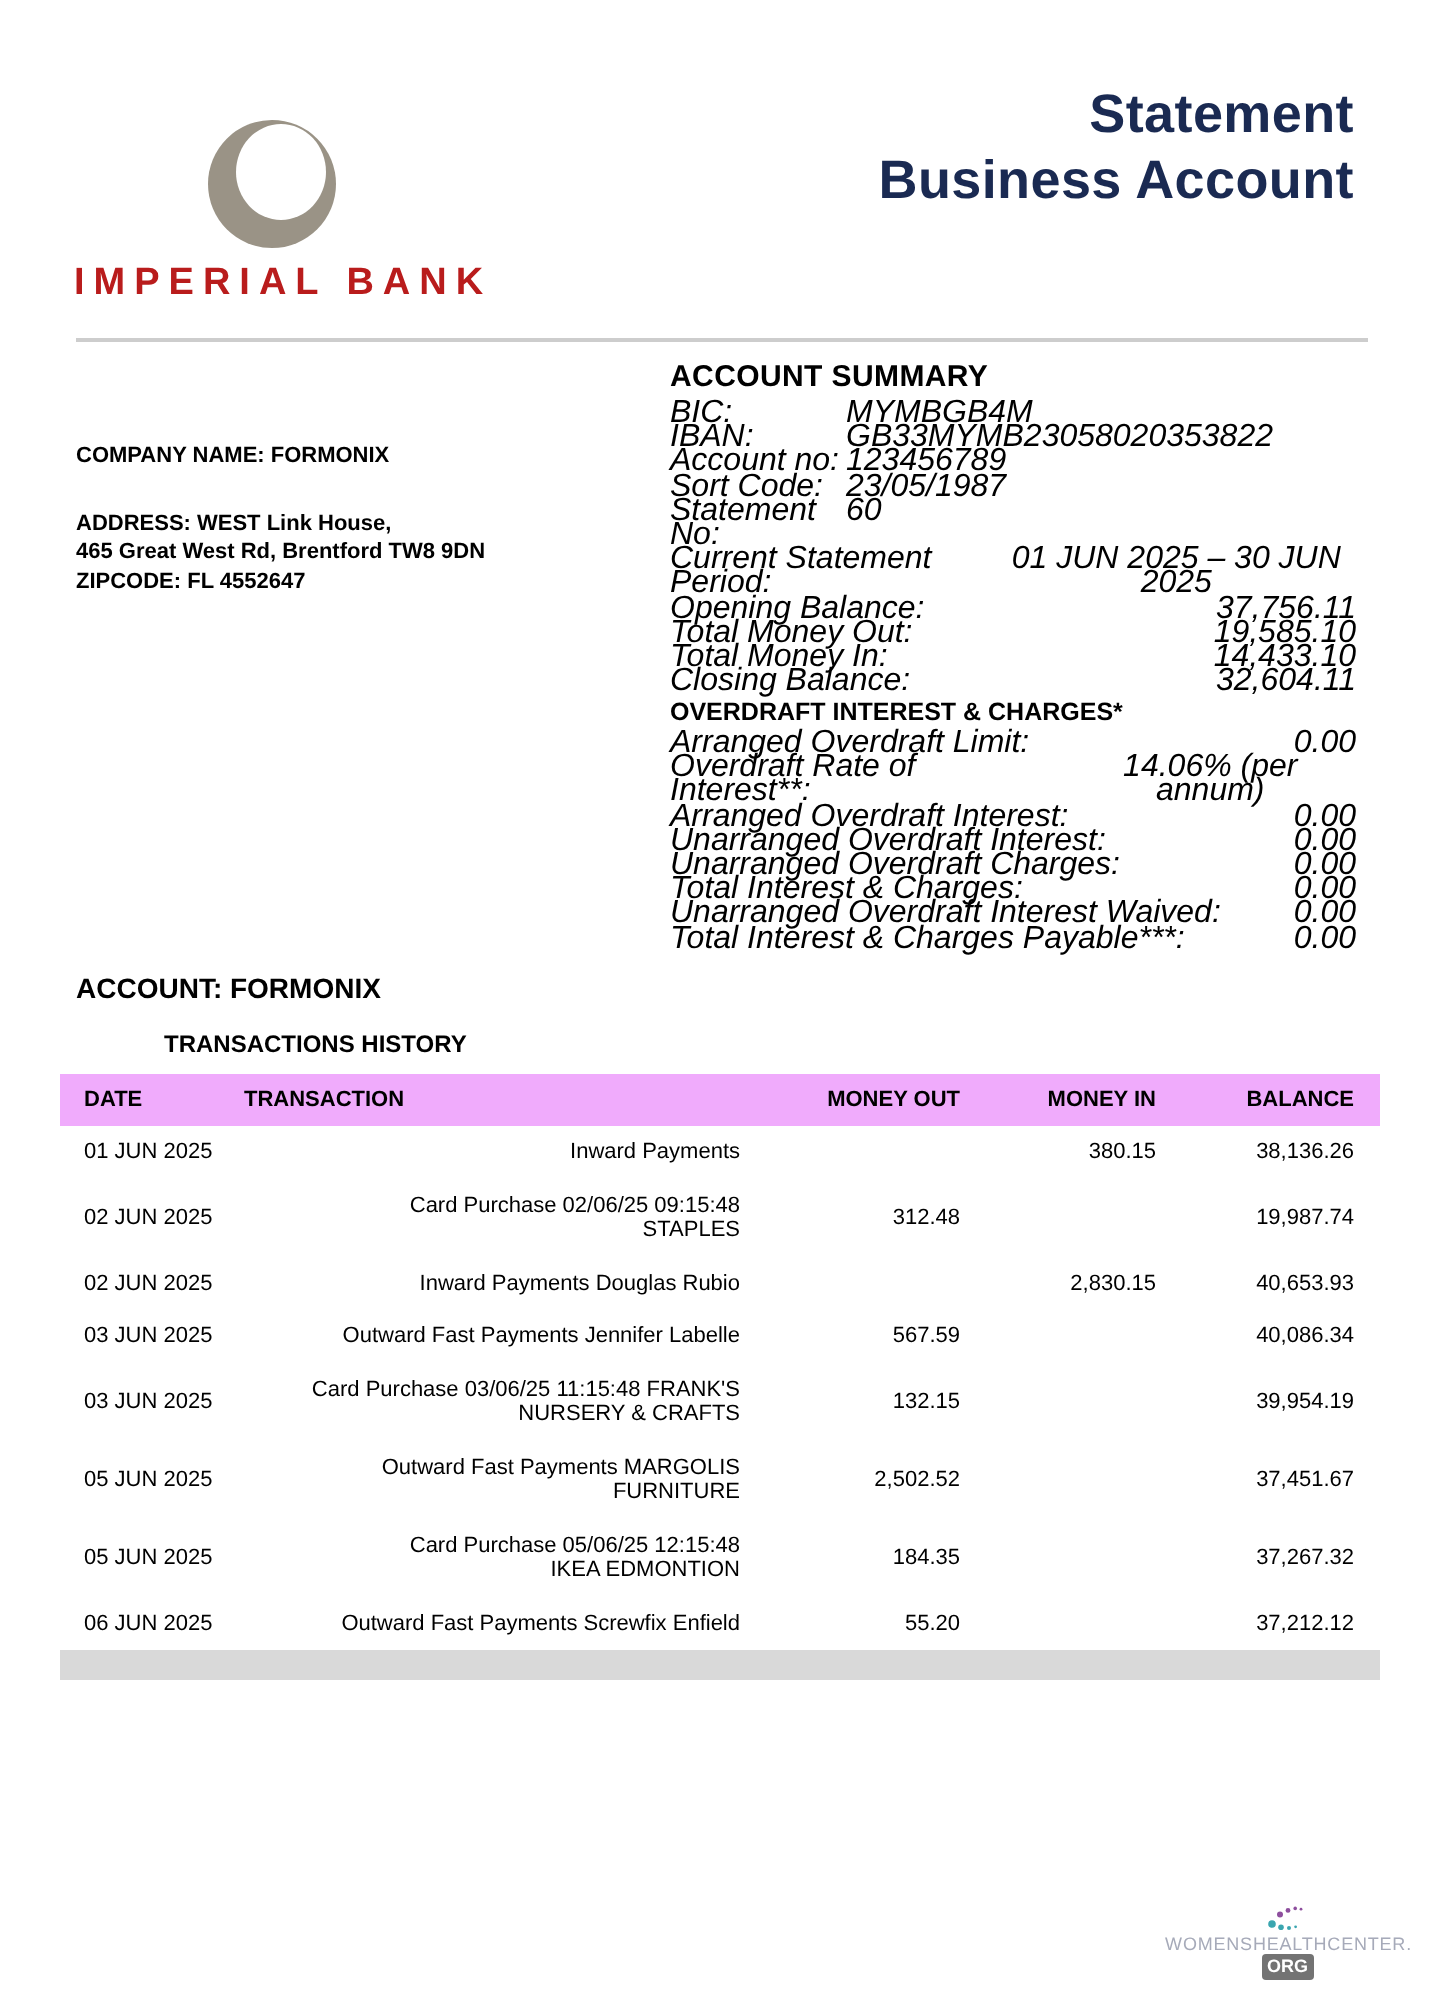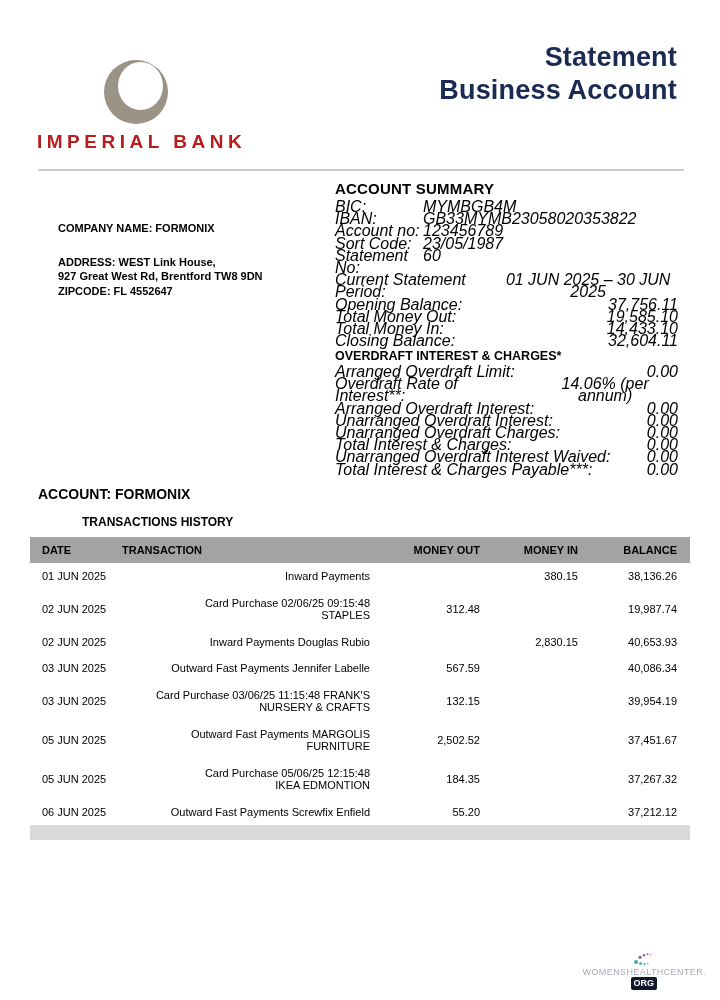--- a/index.html
+++ b/index.html
@@ -19,56 +19,56 @@
     position:absolute; right:43px; top:41px; text-align:right;
     color:#1a2a52; font-weight:bold; font-size:27px; line-height:33px; letter-spacing:0.2px;
   }
   .contact {
     position:absolute; right:43px; top:133px; text-align:right;
     font-size:12px; font-weight:bold; line-height:15px; color:#121212;
   }
   .divider { position:absolute; left:38px; width:646px; top:169px; height:2px; background:#cdcdcd; }
 
   
-  .company { position:absolute; left:38px; top:221px; font-size:11px; font-weight:bold; line-height:14.6px;margin-left:20px; }
+  .company { position:absolute; left:38px; top:221px; font-size:11px; font-weight:bold; line-height:14.6px; }
   .company .gap { height:19px; }
 
   
   .summary { position:absolute; left:335px; top:180px; width:343px; }
   .summary-title { font-size:15px; font-weight:bold; margin-bottom:4px; letter-spacing:0.2px; }
   .overdraft { position:absolute; left:335px; top:349px; width:343px; }
   .overdraft-title { font-size:12.5px; font-weight:bold; margin-bottom:3px; }
   .kv { display:flex; font-size:16px; line-height:12.2px;font-style:italic; }
   .kv-left .kv-label { width:88px; flex:none; }
   .kv-right .kv-value { margin-left:auto; text-align:center; }
 
   
   .account-title { position:absolute; left:38px; top:486px; font-size:14px; font-weight:bold; }
   .history-title { position:absolute; left:38px; top:515px; font-size:12px; font-weight:bold;margin-left:44px; }
   .table-wrap { position:absolute; left:30px; top:537px; width:660px; }
   table { width:660px; border-collapse:collapse; table-layout:fixed; }
   thead th {
-    background:#a3a3a3; height:26px; font-size:11px; font-weight:bold;
+    background:#f0abfc; height:26px; font-size:11px; font-weight:bold;
     vertical-align:middle; text-align:right;
   }
   th.c-date, td.c-date { text-align:left; padding-left:12px; }
   th.c-desc, td.c-desc { text-align:left; }
   td { font-size:11px; padding:7px 0; vertical-align:middle; line-height:12.5px; }
   td.c-out, td.c-in, td.c-bal { text-align:right; }
   th.c-bal, td.c-bal { padding-right:13px; }
   td.c-desc { white-space:pre-line;text-align:right; }
   .bf-row td { font-weight:bold; padding:8px 0 9px 0; }
   .bf-row td:first-child { padding-left:10px; }
   .footer-bar { height:15px; background:#d9d9d9; width:660px; }
 
   
   .watermark { position:absolute; right:14px; bottom:10px; display:flex; align-items:center;flex-direction:column; }
   .wm-text { font-size:9px; letter-spacing:0.4px; color:#a6aab9; margin-left:2px; }
   .wm-badge {
-    font-size:9px; font-weight:bold; color:#ffffff; background:#0f172a;
+    font-size:9px; font-weight:bold; color:#ffffff; background:#737373;
     padding:1px 3px 2px 3px; border-radius:2px; margin-left:1px;
   }
 </style>
 </head>
 <body>
 
 <div class="page">
 
   <div class="logo-circle">
     <svg width="66" height="70" viewBox="0 0 66 70">
@@ -81,21 +81,21 @@
   <div class="doc-title">
     <div>Statement</div>
     <div>Business Account</div>
   </div>
   <div class="divider"></div>
 
   <div class="company">
     <div>COMPANY NAME: FORMONIX</div>
     <div class="gap"></div>
     <div>ADDRESS: WEST Link House,</div>
-    <div>927 Great West Rd, Brentford TW8 9DN</div>
+    <div>465 Great West Rd, Brentford TW8 9DN</div>
     <div>ZIPCODE: FL 4552647</div>
   </div>
 
   <div class="summary">
     <div class="summary-title">ACCOUNT SUMMARY</div>
     <div class="kv kv-left">
       <span class="kv-label">BIC:</span>
       <span class="kv-value">MYMBGB4M</span>
     </div>
     <div class="kv kv-left">

